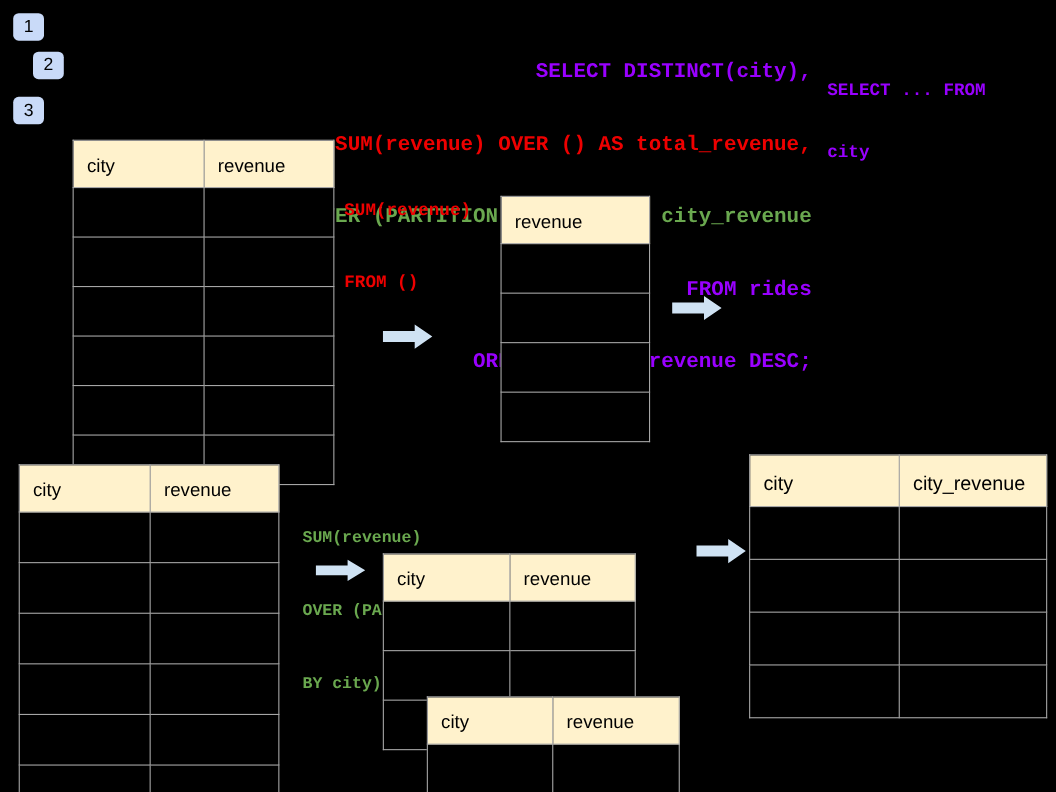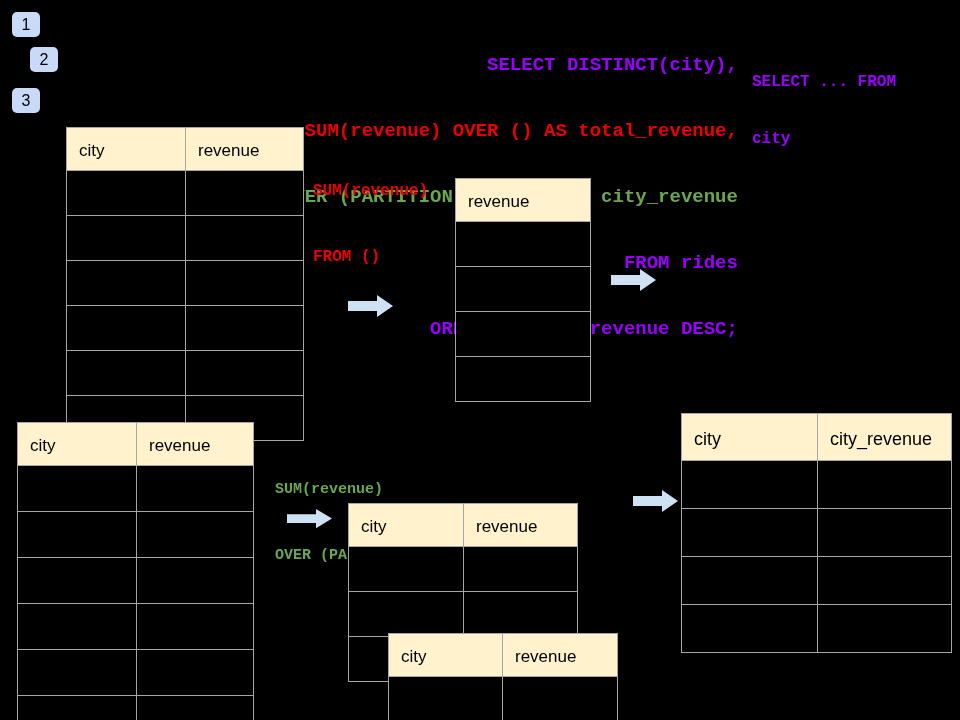--- a/index.html
+++ b/index.html
@@ -197,20 +197,21 @@
       <tr>
         <td></td>
         <td></td>
       </tr>
     </tbody>
 </table>
 
 <div class="code code-label-sm" style="left: 275px; top: 435px; color: rgb(106, 168, 79);">
   <div>SUM(revenue)</div>
   <div>OVER (PARTITION</div>
+  <div>BY city)</div>
 </div>
 
 <table class="dtable t4" style="left:348px; top:503px; width:229px;">
   <colgroup>
       <col style="width:115px">
       <col style="width:114px">
     </colgroup>
   <thead>
     <tr>
       <th>city</th>

